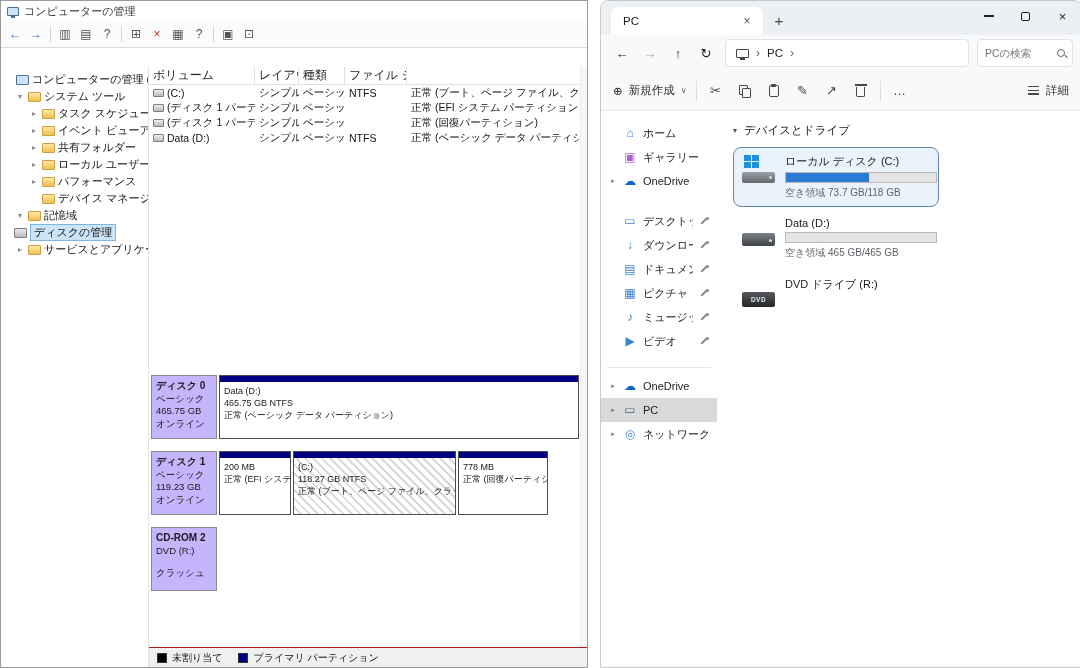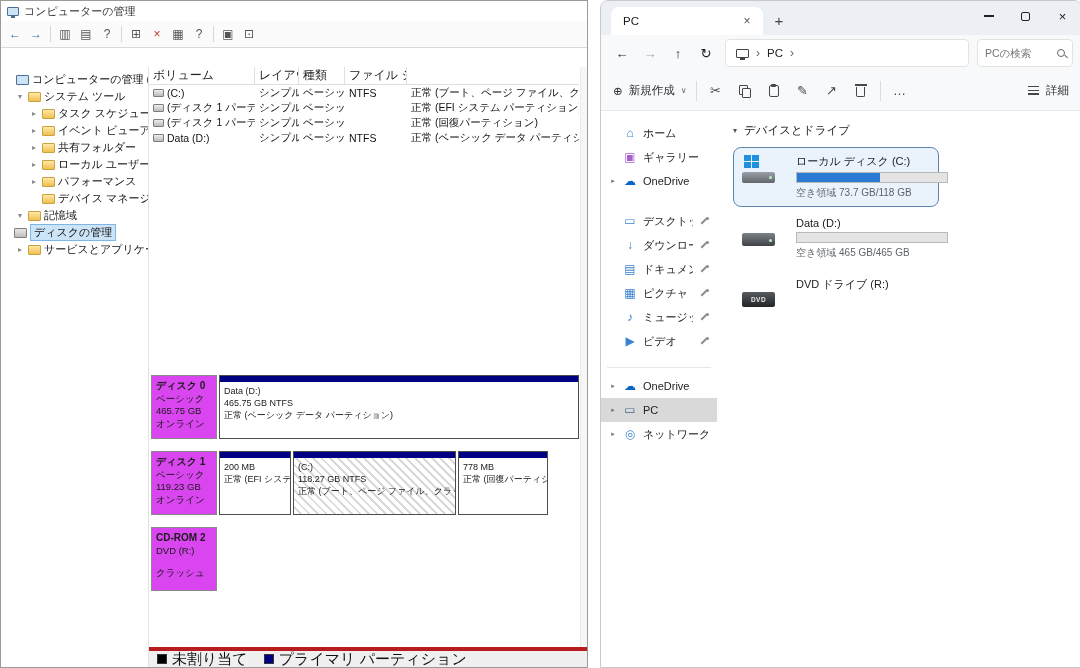--- a/index.html
+++ b/index.html
@@ -35,28 +35,28 @@
   .c1{width:106px;flex:0 0 106px;}
   .c2{width:44px;flex:0 0 44px;}
   .c3{width:46px;flex:0 0 46px;}
   .c4{width:62px;flex:0 0 62px;}
   .c5{flex:1;}
   .vt-row{display:flex;height:15px;font-size:10.5px;align-items:center;color:#111;}
   .vt-c{padding:0 4px;white-space:nowrap;overflow:hidden;display:flex;align-items:center;gap:3px;}
   .vol-ico{width:11px;height:8px;flex:0 0 11px;border:1px solid #7d7d7d;border-radius:1px;background:linear-gradient(#eee,#bbb);}
   .graph{position:absolute;left:2px;right:8px;top:300px;bottom:20px;background:#fff;padding-top:8px;overflow:hidden;}
   .disk{display:flex;margin:0 0 12px 0;height:64px;}
-  .disk-hdr{width:66px;flex:0 0 66px;border:1px solid #8a8a8a;background:#d946ef;padding:3px 4px;font-size:9.5px;line-height:1.35;overflow:hidden;white-space:nowrap;}
+  .disk-hdr{width:66px;flex:0 0 66px;border:1px solid #8a8a8a;background:#c4b5fd;padding:3px 4px;font-size:9.5px;line-height:1.35;overflow:hidden;white-space:nowrap;}
   .dname{font-weight:bold;font-size:10px;}
   .d-gap{margin-top:10px;}
   .disk-parts{flex:1;display:flex;gap:2px;margin-left:2px;}
   .part{border:1px solid #4d4d4d;position:relative;padding:9px 4px 2px;font-size:9px;line-height:1.35;overflow:hidden;background:#fff;white-space:nowrap;}
   .part-strip{position:absolute;top:0;left:0;right:0;height:6px;}
   .part.hatched{background:repeating-linear-gradient(45deg,#ffffff 0 4px,#d9d9d9 4px 6px);}
-  .legendbar{position:absolute;left:0;right:0;bottom:0;height:20px;background:#f0f0f0;border-top:4px solid #b91c1c;display:flex;align-items:center;gap:16px;padding:0 8px;font-size:15px;color:#111;}
+  .legendbar{position:absolute;left:0;right:0;bottom:0;height:20px;background:#f0f0f0;border-top:1px solid #b91c1c;display:flex;align-items:center;gap:16px;padding:0 8px;font-size:10px;color:#111;}
   .legend-item{display:flex;align-items:center;gap:5px;}
   .sw{width:10px;height:10px;border:1px solid #333;}
 
   
   .exp{position:absolute;left:600px;top:0;width:482px;height:668px;background:#fff;border:1px solid #c9c9c9;border-radius:8px 8px 0 0;overflow:hidden;}
   .exp-tabbar{height:34px;background:#eceff3;display:flex;align-items:flex-end;padding-left:10px;position:relative;}
   .tab{width:152px;height:28px;background:#fff;border-radius:8px 8px 0 0;display:flex;align-items:center;padding:0 8px 0 12px;font-size:11.5px;gap:8px;}
   .tab-close{margin-left:auto;font-size:12px;color:#555;width:16px;text-align:center;}
   .tab-new{width:24px;height:24px;display:flex;align-items:center;justify-content:center;font-size:15px;color:#444;margin:0 0 3px 4px;}
   .win-controls{position:absolute;right:0;top:0;height:30px;display:flex;}
@@ -99,21 +99,21 @@
   .side-ico{width:14px;flex:0 0 14px;text-align:center;font-size:12px;}
   .side-label{white-space:nowrap;overflow:hidden;}
   .ico-pin{margin-left:auto;width:10px;height:10px;position:relative;flex:0 0 10px;}
   .ico-pin::before{content:"";position:absolute;left:1px;top:4px;width:8px;height:1.6px;background:#8a8a8a;transform:rotate(-45deg);}
   .ico-pin::after{content:"";position:absolute;right:0;top:1px;width:3px;height:3px;border-radius:50%;background:#8a8a8a;}
   .side-sep{height:1px;background:#e7e7e7;margin:14px 6px 6px 6px;}
   .exp-main{flex:1;padding:12px 0 0 16px;}
   .sect-hdr{display:flex;align-items:center;gap:7px;font-size:11.5px;color:#1a1a1a;}
   .sect-chev{font-size:8px;color:#555;}
   .drives{margin-top:9px;display:flex;flex-direction:column;gap:3px;}
-  .drive{width:206px;display:flex;gap:20px;padding:6px 8px;border:1px solid transparent;border-radius:8px;align-items:flex-start;}
+  .drive{width:206px;display:flex;gap:9px;padding:6px 8px;border:1px solid transparent;border-radius:8px;align-items:flex-start;}
   .drive.selected{background:#eaf3fc;border-color:#5f86ad;}
   .drive-ico{width:34px;height:32px;position:relative;flex:0 0 34px;}
   .winlogo{position:absolute;top:1px;left:2px;width:15px;height:13px;display:grid;grid-template-columns:1fr 1fr;grid-template-rows:1fr 1fr;gap:1px;}
   .winlogo i{background:#1f8fe0;}
   .hdd{position:absolute;bottom:3px;left:0;width:33px;height:11px;background:linear-gradient(#9aa0a6,#62666b);border-radius:2px;}
   .hdd-light{position:absolute;right:4px;bottom:7px;width:3px;height:3px;border-radius:50%;background:#bfe8c8;}
   .hdd.dark{height:13px;background:linear-gradient(#7d8288,#3f4347);}
   .dvd-slab{position:absolute;bottom:2px;left:0;width:33px;height:15px;background:linear-gradient(#565a5e,#232527);border-radius:2px;display:flex;align-items:center;justify-content:center;color:#e8e8e8;font-size:6.5px;font-weight:bold;letter-spacing:.5px;}
   .drive-info{display:flex;flex-direction:column;gap:3px;min-width:0;}
   .drive-name{font-size:11px;color:#1a1a1a;white-space:nowrap;}

